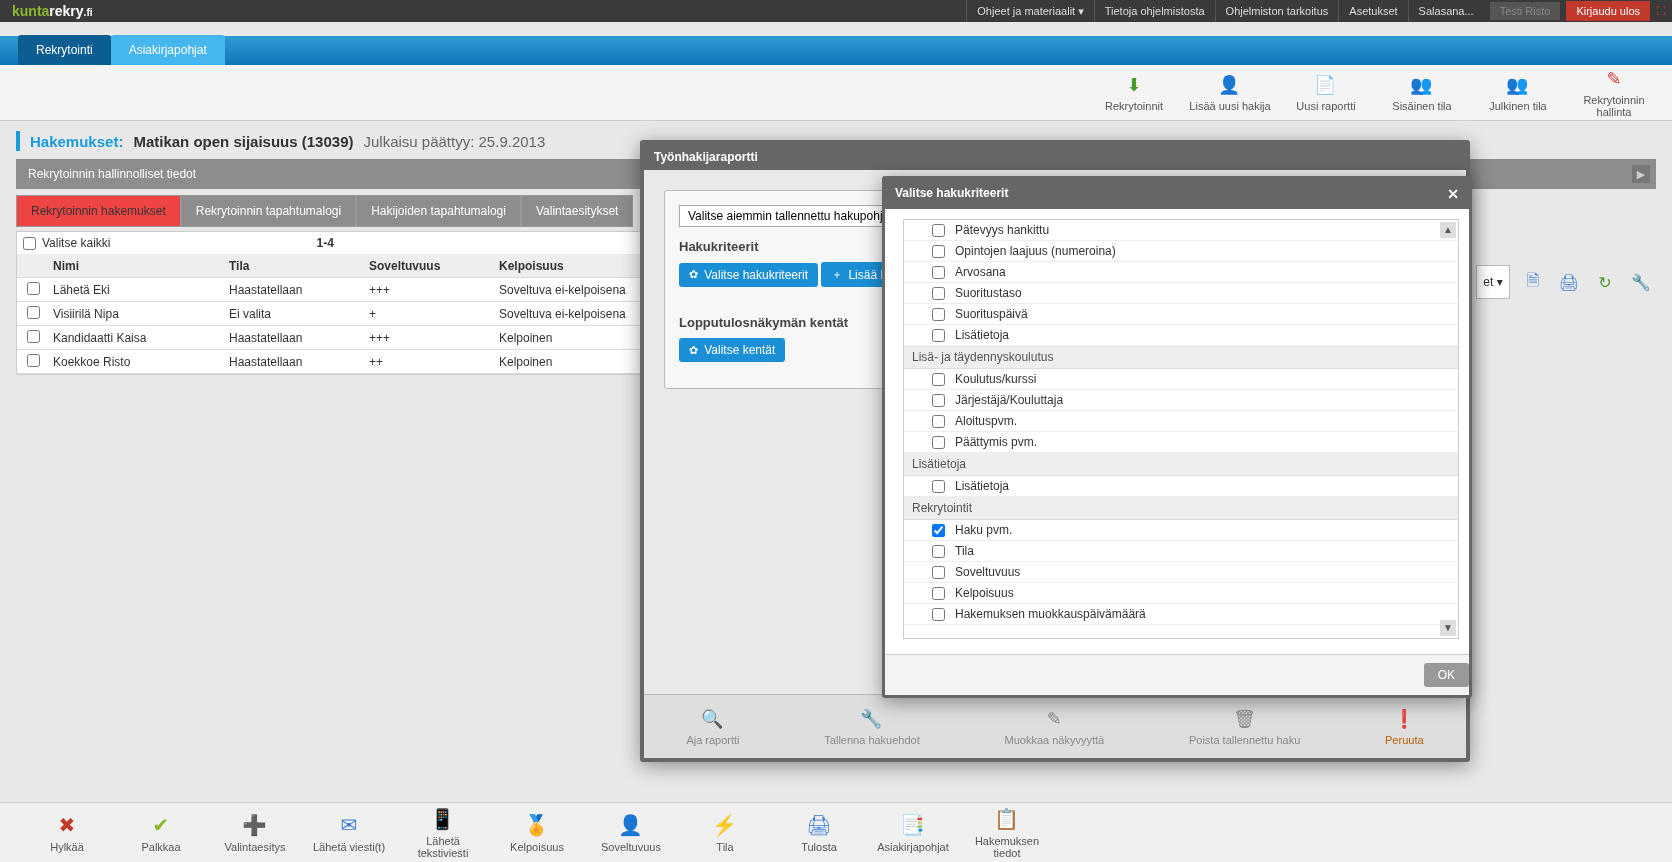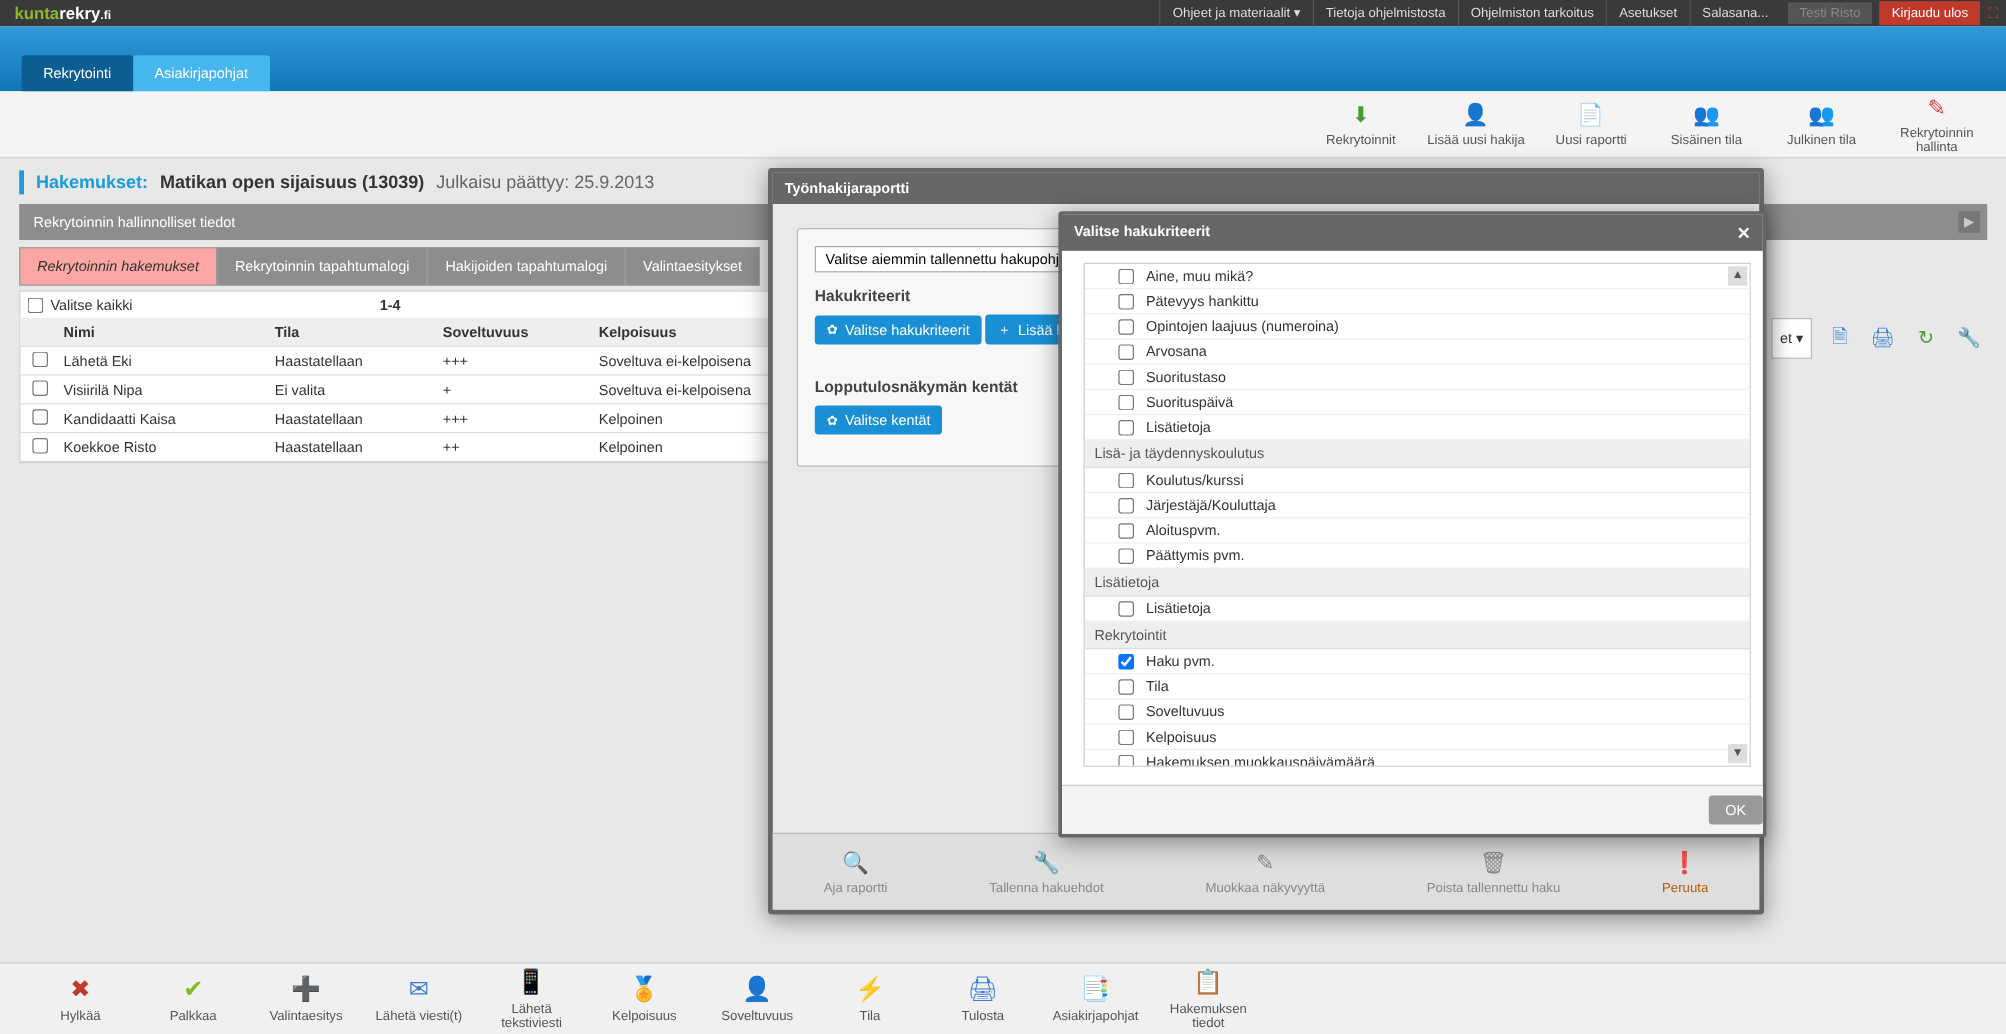--- a/index.html
+++ b/index.html
@@ -9,21 +9,21 @@
 .topbar { height:22px; background:#3a3a3a; display:flex; align-items:center; }
 .logo { margin-left:12px; font-size:14px; font-weight:bold; }
 .logo .l1{color:#8bb82a;} .logo .l2{color:#fff;} .logo .fi{color:#fff;font-size:10px}
 .topmenu { margin-left:auto; display:flex; align-items:center; height:100%; }
 .topmenu a { color:#ddd; padding:0 10px; font-size:11px; border-left:1px solid #555; line-height:22px; cursor:pointer; }
 .user-chip { background:#555; color:#888; padding:3px 10px; margin:0 6px; font-size:11px; }
 .logout { background:#c0392b; color:#fff; padding:4px 10px; font-size:11px; cursor:pointer; }
 .expand-ic { width:22px; height:22px; display:flex; align-items:center; justify-content:center; color:#c0392b; cursor:pointer; }
 
 
-.tabstrip { height:54px; background:linear-gradient(#2e9bd6,#1077b6); display:flex; align-items:flex-end; padding-left:18px; }
+.tabstrip { height:29px; background:linear-gradient(#2e9bd6,#1077b6); display:flex; align-items:flex-end; padding-left:18px;margin-top:14px; }
 .tab { padding:8px 18px; color:#fff; font-size:12px; cursor:pointer; border-radius:3px 3px 0 0;}
 .tab.active { background:#46b6ef; }
 .tab.inactive { background:#0c5e92; }
 
 
 .actionbar { height:56px; background:#f4f4f4; border-bottom:1px solid #ccc; display:flex; justify-content:flex-end; padding-right:10px; }
 .actionbar .act { width:96px; text-align:center; font-size:11px; color:#555; display:flex; flex-direction:column; justify-content:center; align-items:center; cursor:pointer; gap:4px;}
 .actionbar .act .ic { font-size:18px; }
 
 
@@ -32,21 +32,21 @@
 .bc-bar { width:4px; height:20px; background:#1a9cdc; }
 .bc-blue { color:#1a9cdc; font-weight:bold;}
 .bc-bold { font-weight:bold; }
 .bc-grey { color:#666; }
 
 .section-head { background:#8d8d8d; color:#fff; padding:8px 12px; font-size:12px; margin-bottom:6px; position:relative;}
 .section-head .chev { position:absolute; right:6px; top:6px; width:18px; height:18px; background:#777; color:#ccc; text-align:center; line-height:18px; font-size:11px;}
 
 .inner-tabs { display:flex; }
 .inner-tab { padding:8px 14px; font-size:12px; background:#8d8d8d; color:#fff; border:1px solid #999; cursor:pointer;}
-.inner-tab.active { background:#fca5a5; color:#333;font-style:italic; }
+.inner-tab.active { background:#ef4444; color:#333; }
 
 .tablewrap { border:1px solid #ccc; background:#fff; margin-top:4px; width:640px;}
 .trow { display:flex; border-bottom:1px solid #ddd; align-items:center; min-height:24px; font-size:12px;}
 .trow.head{ background:#eee; font-weight:bold;}
 .trow .c-chk{width:32px;text-align:center;}
 .trow .c-nimi{width:180px;padding-left:4px;}
 .trow .c-tila{width:140px;}
 .trow .c-sov{width:130px;}
 .trow .c-kel{flex:1;}
 .selectall{ display:flex; align-items:center; gap:6px; padding:4px 6px; }
@@ -276,24 +276,20 @@
   <div class="m2title">
     <span>Valitse hakukriteerit</span>
     <span class="x">✕</span>
   </div>
   <div class="m2body">
     <div class="critlist">
       <div class="scroll-up">▲</div>
       <div class="listinner" id="crit-inner">
           <div class="crit-item">
             <input type="checkbox" style="">
-            <span>Aine, muu mikä?</span>
-          </div>
-          <div class="crit-item">
-            <input type="checkbox" style="">
             <span>Pätevyys hankittu</span>
           </div>
           <div class="crit-item">
             <input type="checkbox" style="">
             <span>Opintojen laajuus (numeroina)</span>
           </div>
           <div class="crit-item">
             <input type="checkbox" style="">
             <span>Arvosana</span>
           </div>

